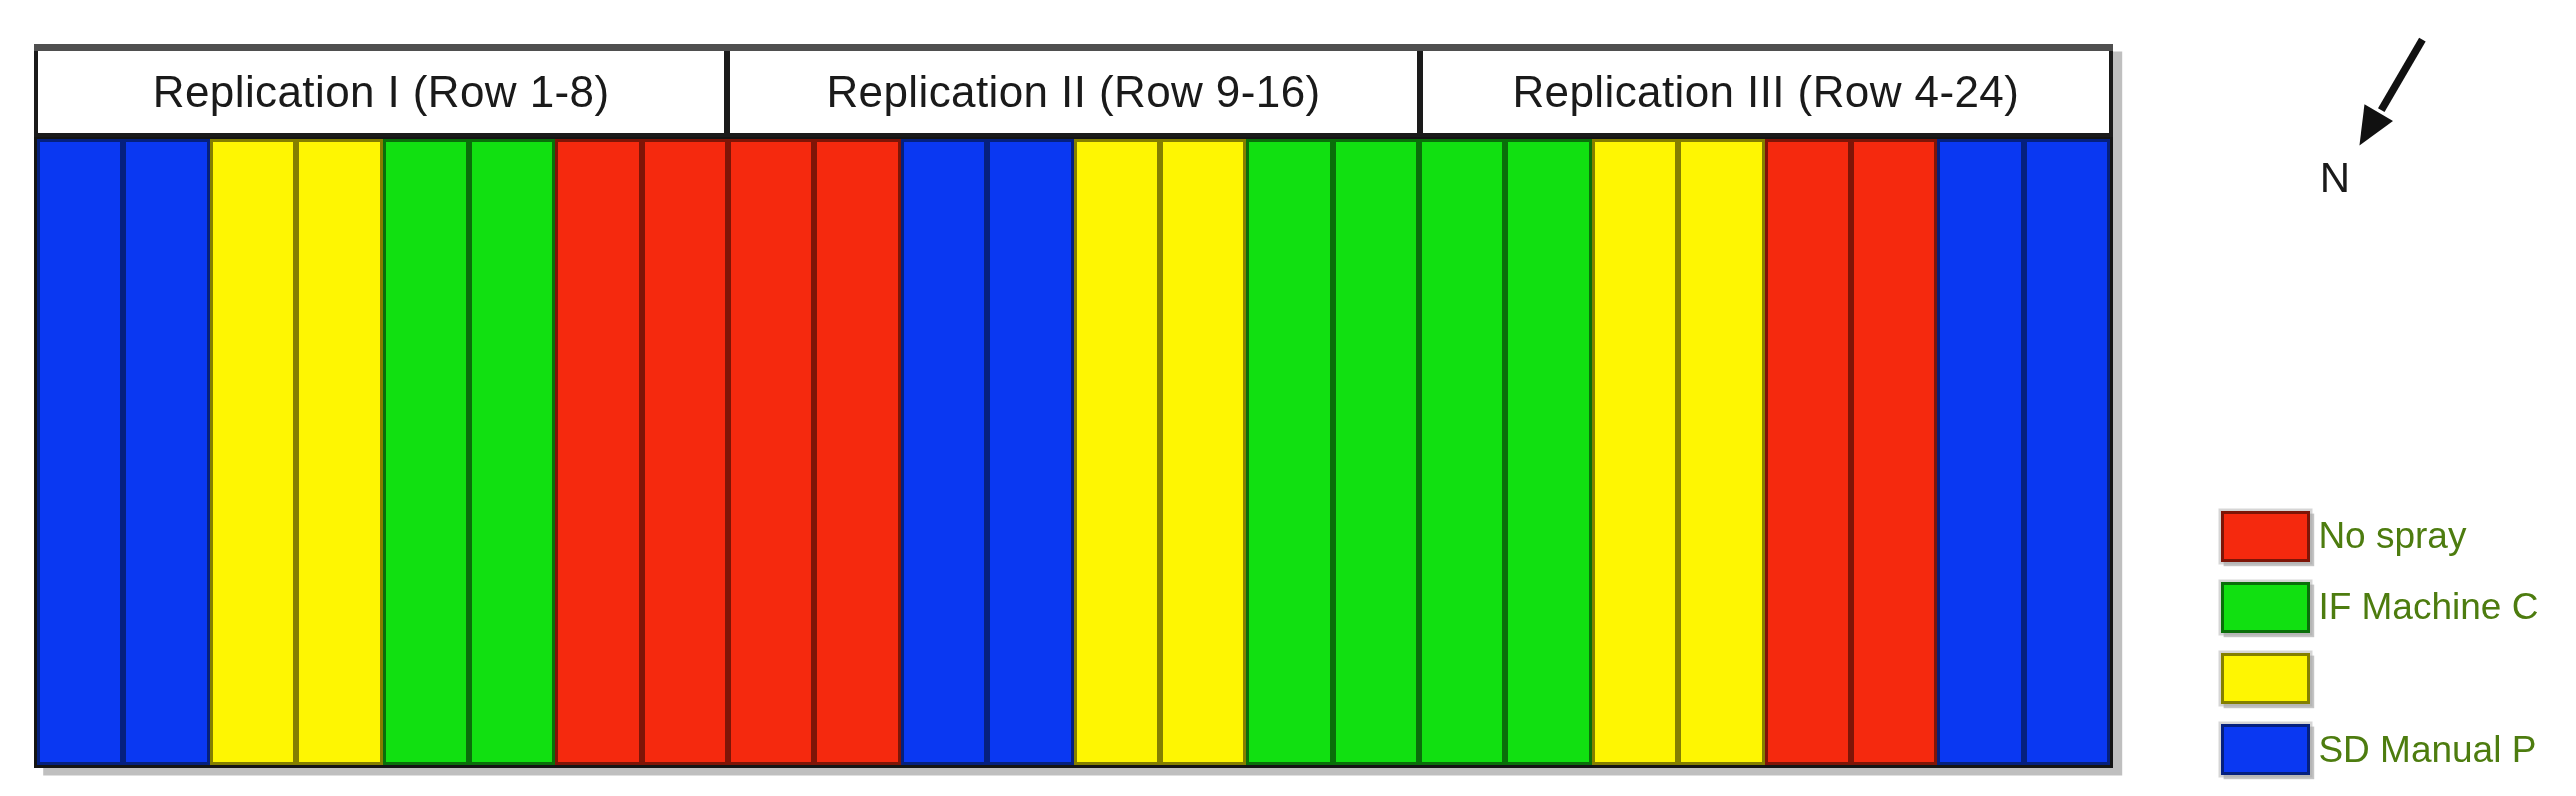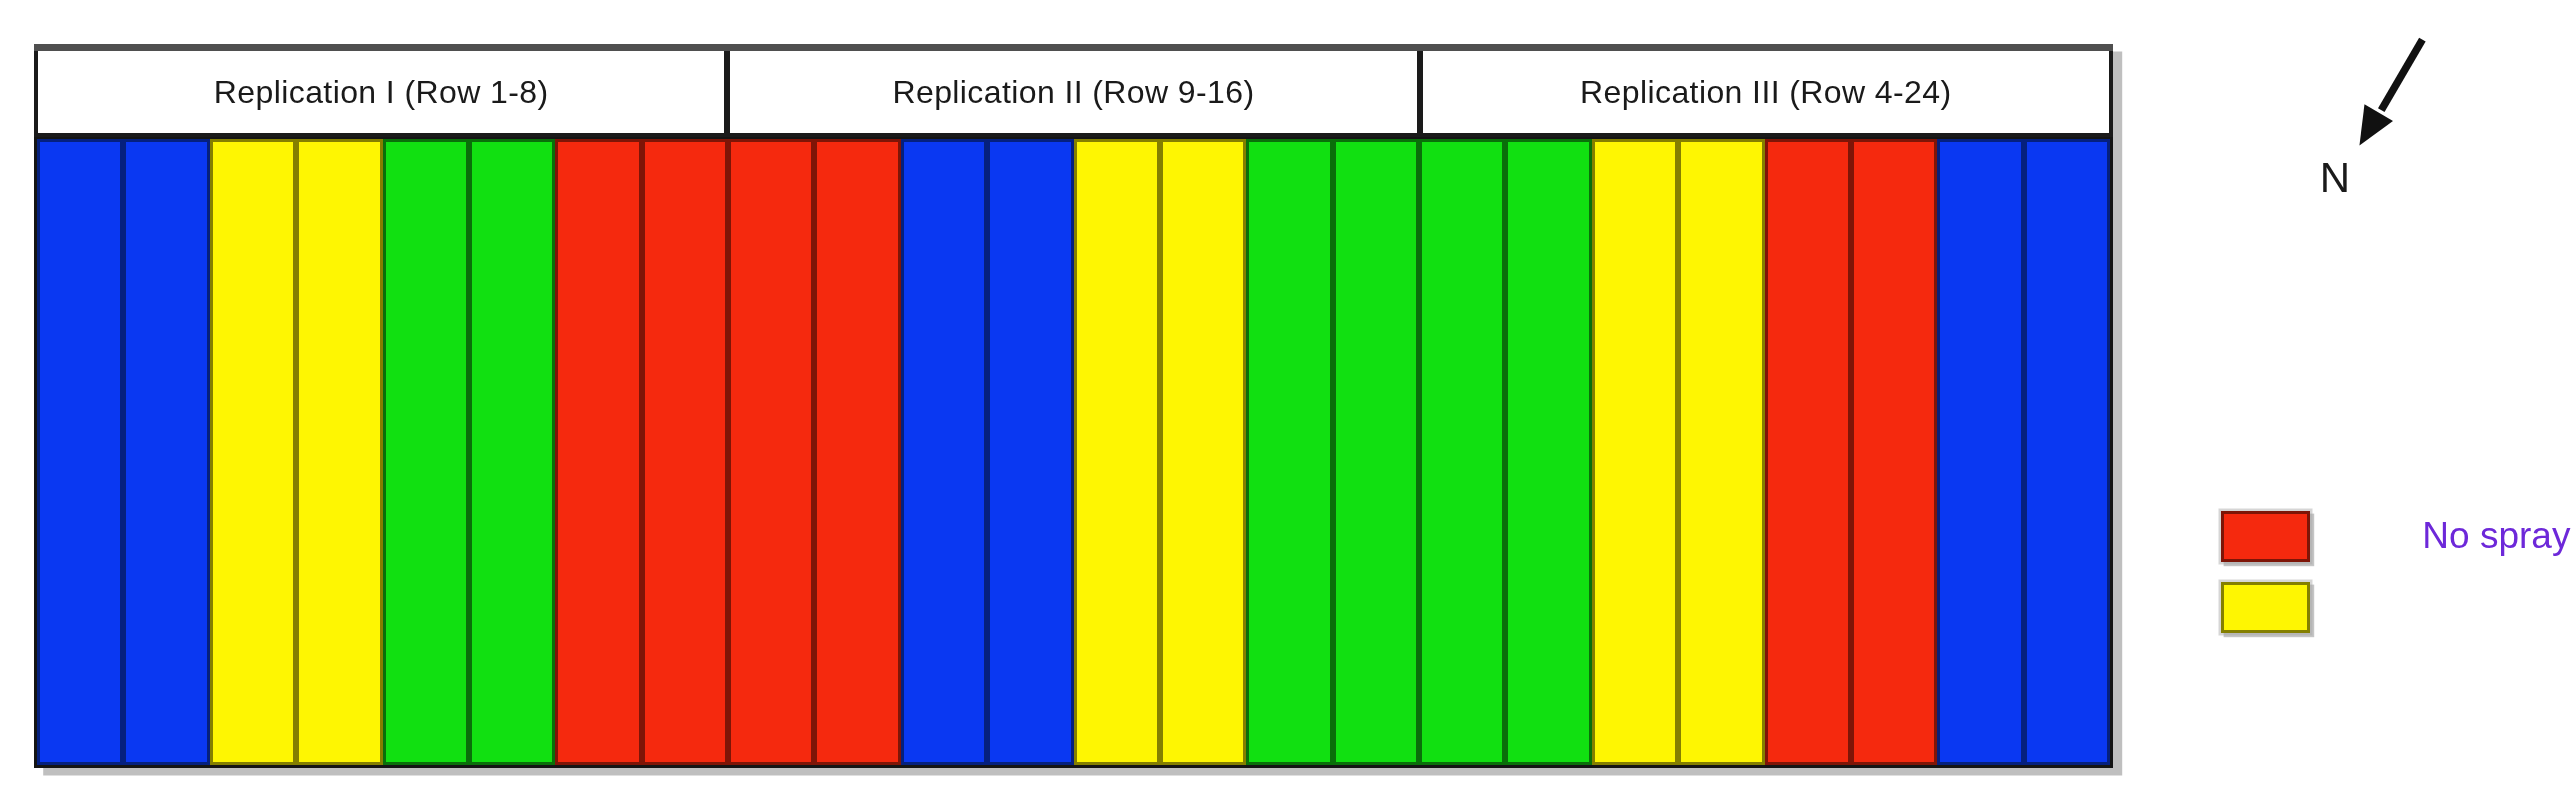--- a/index.html
+++ b/index.html
@@ -40,21 +40,21 @@
     box-sizing: border-box;
     border: 4.2px solid #1a1a1a;
     border-top: none;
     display: flex;
     align-items: center;
     justify-content: center;
     background: #ffffff;
   }
   .header-cell + .header-cell { border-left-width: 2.5px; align-items: center; }
   .header-cell span {
-    font-size: 32px;
+    font-size: 44px;
     letter-spacing: 0.4px;
     white-space: nowrap;
   }
   .field-columns {
     display: flex;
     width: 100%;
     height: 631px;
     box-sizing: border-box;
     border: 3.4px solid #141414;
     border-top-width: 2.5px;
@@ -102,24 +102,24 @@
   .legend-swatch {
     width: 83px;
     height: 45px;
     box-sizing: content-box;
     border: 3.4px solid #000;
     box-shadow: 0 0 0 2.5px rgba(165,165,165,0.45), 3.4px 3.4px 0 0.8px rgba(140,140,140,0.5);
   }
   .legend-label {
     width: 252px;
     margin-left: 8.4px;
-    text-align: right;
+    text-align: left;
     font-size: 37px;
     white-space: nowrap;
-    color: #6d28d9;
+    color: #4d7c0f;
   }
 </style>
 </head>
 <body>
 
 <div class="canvas">
 
   <div class="field">
     <div class="field-header" id="field-header">
         <div class="header-cell">
@@ -165,18 +165,26 @@
     <polygon points="73,153 79,104 113,124" fill="#111111"></polygon>
   </svg>
   <div class="north-label">N</div>
 
   <div class="legend" id="legend">
       <div class="legend-row">
         <div class="legend-swatch" style="background: rgb(245, 41, 14); border-color: rgb(126, 21, 7);"></div>
         <div class="legend-label">No spray</div>
       </div>
       <div class="legend-row">
+        <div class="legend-swatch" style="background: rgb(17, 224, 17); border-color: rgb(10, 111, 10);"></div>
+        <div class="legend-label">IF Machine C</div>
+      </div>
+      <div class="legend-row">
         <div class="legend-swatch" style="background: rgb(254, 246, 2); border-color: rgb(132, 127, 0);"></div>
+      </div>
+      <div class="legend-row">
+        <div class="legend-swatch" style="background: rgb(10, 56, 242); border-color: rgb(5, 32, 126);"></div>
+        <div class="legend-label">SD Manual P</div>
       </div>
     </div>
 
 </div>
 
 
 </body></html>

